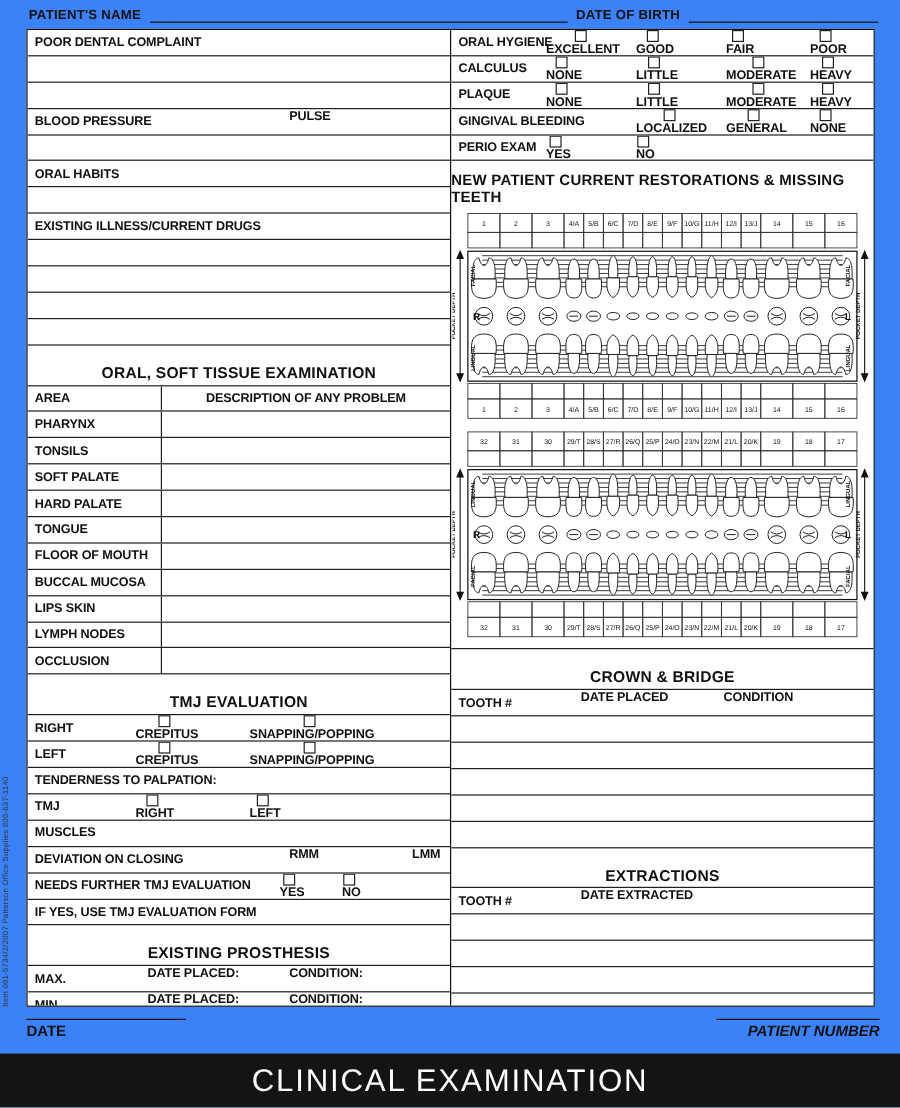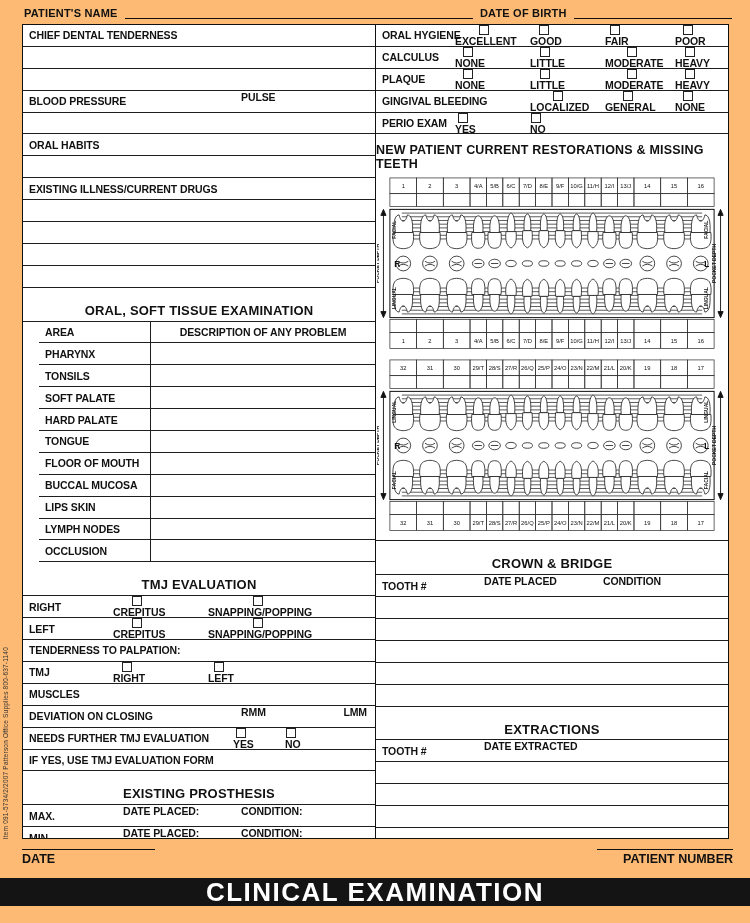--- a/index.html
+++ b/index.html
@@ -1,69 +1,69 @@
 <!DOCTYPE html>
 <html><head>
 <meta charset="utf-8">
 <style>
   html,body{margin:0;padding:0;background:#9c9c9c;}
-  .page{position:relative;width:750px;height:923px;background:#fdba74;margin:0 auto;
+  .page{position:relative;width:750px;height:923px;background:#3b82f6;margin:0 auto;
         font-family:"Liberation Sans",sans-serif;color:#111;overflow:hidden;}
   
   .topline{position:absolute;top:5px;left:24px;right:18px;display:flex;align-items:flex-end;gap:7px;
            font-weight:bold;font-size:11px;letter-spacing:.2px;}
   .uline{border-bottom:1.6px solid #111;height:13px;}
   .uline.l1{flex:2.2;} .uline.l2{flex:1;}
   
   .formbox{position:absolute;top:24px;left:22px;width:707px;height:815px;border:1.6px solid #111;
            box-sizing:border-box;display:flex;background:#fff;}
   .col-left{width:353px;flex:none;border-right:1.4px solid #111;box-sizing:border-box;
             display:flex;flex-direction:column;overflow:hidden;}
   .col-right{flex:1;display:flex;flex-direction:column;overflow:hidden;}
   .row{height:21.9px;flex:none;border-bottom:1px solid #1e1e1e;box-sizing:border-box;position:relative;
        display:flex;align-items:center;padding-left:6px;font-size:10.5px;font-weight:bold;letter-spacing:-.1px;}
   .row.hdr{justify-content:center;padding-left:0;font-size:13px;letter-spacing:.2px;margin-top:12px;}
   .row.nbb{border-bottom:none;text-align:right;}
   .opt{position:absolute;top:0;bottom:0;display:flex;align-items:center;font-size:10.5px;font-weight:bold;flex-direction:column;}
   .cb{width:8px;height:8px;border:1.3px solid #222;background:#fff;display:inline-block;margin-right:4px;flex:none;}
   
-  .st-row{display:flex;align-items:stretch;padding-left:0;margin-left:16px;}
+  .st-row{display:flex;align-items:stretch;padding-left:0;}
   .st-c1{width:112px;flex:none;border-right:1px solid #1e1e1e;box-sizing:border-box;display:flex;align-items:center;padding-left:6px;}
   .st-c2{flex:1;display:flex;align-items:center;justify-content:center;}
   
   .chart-wrap{height:373px;flex:none;box-sizing:border-box;border-bottom:1px solid #1e1e1e;
               display:flex;flex-direction:column;align-items:center;justify-content:space-evenly;}
   .chart-wrap svg{width:350px;height:173px;display:block;}
   
   .footer-date{position:absolute;top:849px;left:22px;width:133px;border-top:1.5px solid #111;
                font-size:12.5px;font-weight:bold;padding-top:2px;}
   .footer-pn{position:absolute;top:849px;right:17px;width:136px;border-top:1.5px solid #111;
-             font-size:12.5px;font-weight:bold;text-align:right;padding-top:2px;}
-  .banner{position:absolute;left:0;right:0;top:878px;height:28px;background:#141414;color:#fff;
-          display:flex;align-items:center;justify-content:center;font-size:26px;font-weight:bold;letter-spacing:1.5px;}
+             font-size:12.5px;font-weight:bold;text-align:right;padding-top:2px;font-style:italic;}
+  .banner{position:absolute;left:0;right:0;top:878px;height:45px;background:#141414;color:#fff;
+          display:flex;align-items:center;justify-content:center;font-size:26px;font-weight:normal;letter-spacing:1.5px;}
   .sidetext{position:absolute;left:2px;bottom:84px;writing-mode:vertical-rl;transform:rotate(180deg);
             font-size:6.5px;color:#333;letter-spacing:.2px;}
 </style>
 </head>
 <body>
 
 <div class="page">
 
   <div class="topline">
     <span>PATIENT'S NAME</span>
     <span class="uline l1"></span>
     <span>DATE OF BIRTH</span>
     <span class="uline l2"></span>
   </div>
 
   <div class="formbox">
 
     <div class="col-left">
       <div class="row">
-        <span>CHIEF DENTAL TENDERNESS</span>
+        <span>POOR DENTAL COMPLAINT</span>
       </div>
       <div class="row"></div>
       <div class="row"></div>
       <div class="row">
         <span>BLOOD PRESSURE</span>
         <span class="opt" style="left:218px">PULSE</span>
       </div>
       <div class="row"></div>
       <div class="row">
         <span>ORAL HABITS</span>

